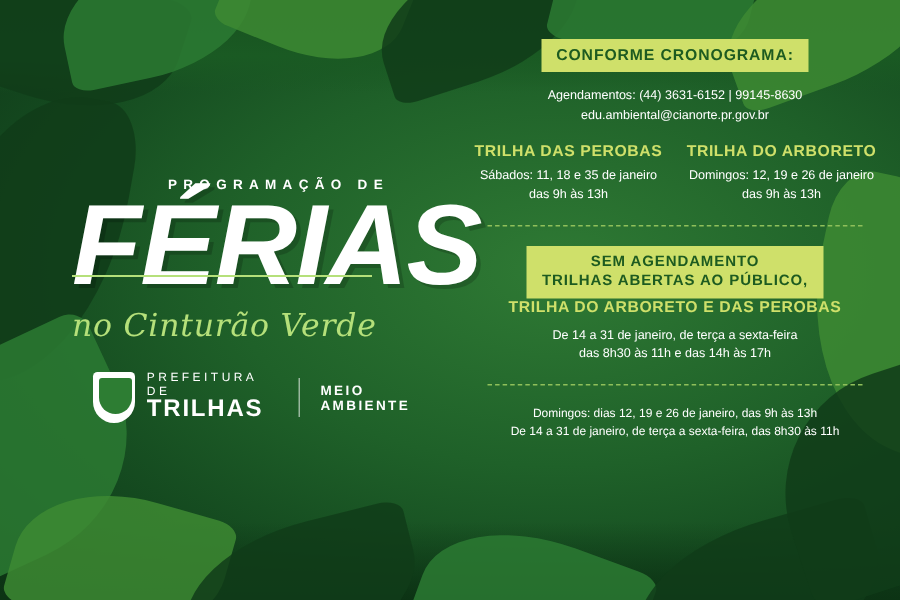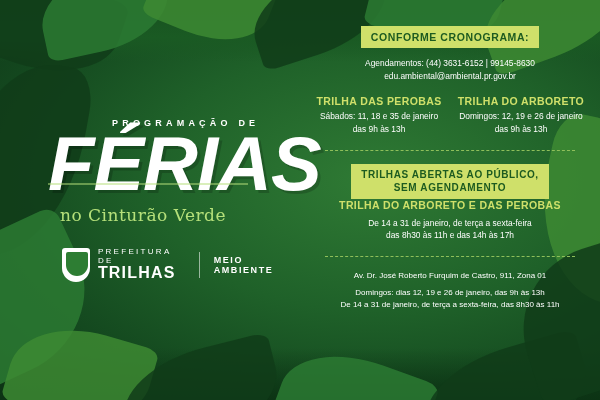--- a/index.html
+++ b/index.html
@@ -60,23 +60,24 @@
     font-size: 76px;
     font-weight: bold;
     font-style: italic;
     letter-spacing: -1px;
     color: #ffffff;
     text-shadow: 3px 3px 0 rgba(0,0,0,.18);
     line-height: 1;
   }
   .script {
     position: absolute;
-    left: 60px; top: 205px;
+    left: 48px; top: 205px;
     font-family: "DejaVu Serif", serif;
-    font-size: 17px;
+    font-style: italic;
+    font-size: 21px;
     color: #b5e07a;
     letter-spacing: .5px;
   }
   .leafline {
     position: absolute;
     left: 48px; top: 182px;
     width: 200px; height: 4px;
   }
 
   
@@ -218,50 +219,49 @@
     </div>
   </div>
 
   <div class="right">
 
     <div style="margin-top:26px;">
       <div class="ribbon">
         <div>CONFORME CRONOGRAMA:</div>
       </div>
       <div class="body-text" style="margin-top:9px;">Agendamentos: (44) 3631-6152 | 99145-8630</div>
-      <div class="body-text">edu.ambiental@ambiental.pr.gov.br</div>
+      <div class="body-text">edu.ambiental@cianorte.pr.gov.br</div>
 
       <div class="row2" style="margin-top:13px;">
         <div class="col">
           <div class="section-title tlabel">TRILHA DAS PEROBAS</div>
           <div class="body-text">Sábados: 11, 18 e 35 de janeiro</div>
           <div class="body-text">das 9h às 13h</div>
         </div>
         <div class="col">
           <div class="section-title tlabel">TRILHA DO ARBORETO</div>
           <div class="body-text">Domingos: 12, 19 e 26 de janeiro</div>
           <div class="body-text">das 9h às 13h</div>
         </div>
       </div>
     </div>
 
     <div class="dots" style="margin-top:14px;"></div>
 
     <div style="margin-top:13px;">
       <div class="ribbon small">
+        <div>SEM AGENDAMENTO</div>
         <div>TRILHAS ABERTAS AO PÚBLICO,</div>
-        <div>SEM AGENDAMENTO</div>
       </div>
       <div class="section-title" style="">TRILHA DO ARBORETO E DAS PEROBAS</div>
       <div class="body-text" style="margin-top:6px;">De 14 a 31 de janeiro, de terça a sexta-feira</div>
       <div class="body-text">das 8h30 às 11h e das 14h às 17h</div>
     </div>
 
     <div class="dots" style="margin-top:14px;"></div>
 
     <div style="margin-top:13px;">
-      <div class="body-text small" style="margin-top:10px;">Av. Dr. José Roberto Furquim de Castro, 911, Zona 01</div>
       <div class="body-text small" style="margin-top:5px;">Domingos: dias 12, 19 e 26 de janeiro, das 9h às 13h</div>
       <div class="body-text small">De 14 a 31 de janeiro, de terça a sexta-feira, das 8h30 às 11h</div>
     </div>
 
   </div>
 </div>
 
 </body></html>

